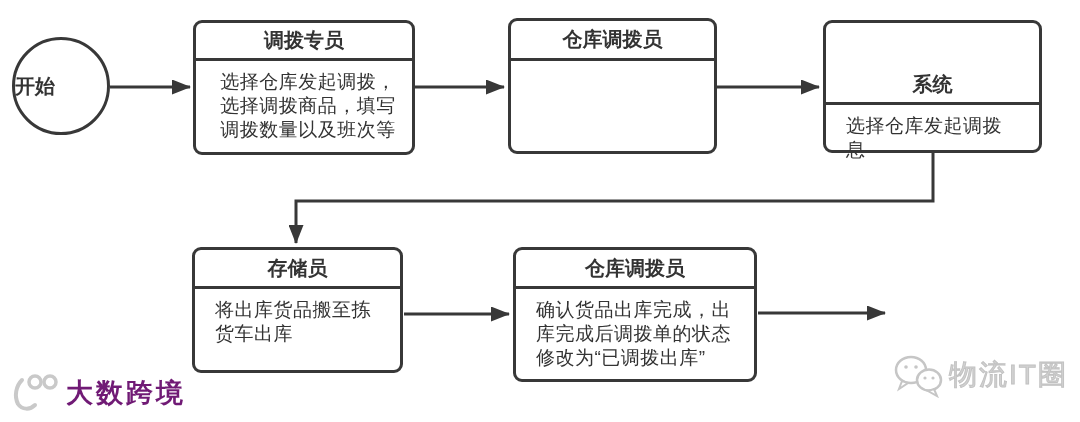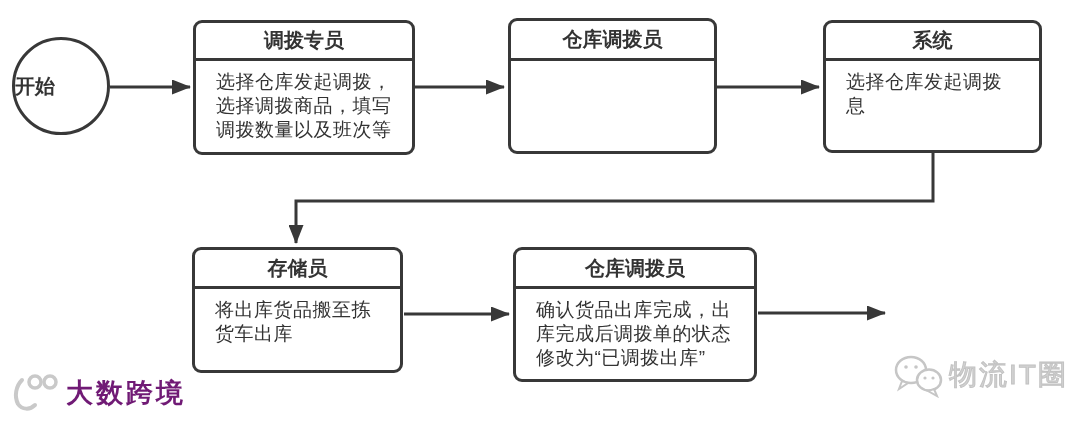--- a/index.html
+++ b/index.html
@@ -100,33 +100,33 @@
     <path d="M717 87 H819" stroke="#383838" stroke-width="3" fill="none" marker-end="url(#arrow)"></path>
     <path d="M933 153 V201 H296 V243" stroke="#383838" stroke-width="3" fill="none" stroke-linejoin="miter" marker-end="url(#arrow)"></path>
     <path d="M404 314 H509" stroke="#383838" stroke-width="3" fill="none" marker-end="url(#arrow)"></path>
     <path d="M758 313 H885" stroke="#383838" stroke-width="3" fill="none" marker-end="url(#arrow)"></path>
   </svg>
 
   <div class="terminal" style="left:12px; top:37px; width:98px; height:98px;">
     <span>开始</span>
   </div>
 
-  <div class="node" style="left:193px; top:20px; width:222px; height:135px;">
+  <div class="node" style="left:193px; top:20px; width:222px; height:135px;text-align:center;">
     <div class="node-header" style="height:38px;">调拨专员</div>
     <div class="node-body">选择仓库发起调拨，
 选择调拨商品，填写
 调拨数量以及班次等</div>
   </div>
 
   <div class="node" style="left:508px; top:18px; width:209px; height:136px;">
     <div class="node-header" style="height:40px;">仓库调拨员</div>
   </div>
 
   <div class="node" style="left:823px; top:20px; width:219px; height:133px;">
-    <div class="node-header" style="height:38px;">系统</div>
+    <div class="node-header" style="height:38px;margin-top:44px;">系统</div>
     <div class="node-body">选择仓库发起调拨
 息</div>
   </div>
 
   <div class="node" style="left:192px; top:247px; width:211px; height:126px;">
     <div class="node-header" style="height:39px;">存储员</div>
     <div class="node-body">将出库货品搬至拣
 货车出库</div>
   </div>
 

